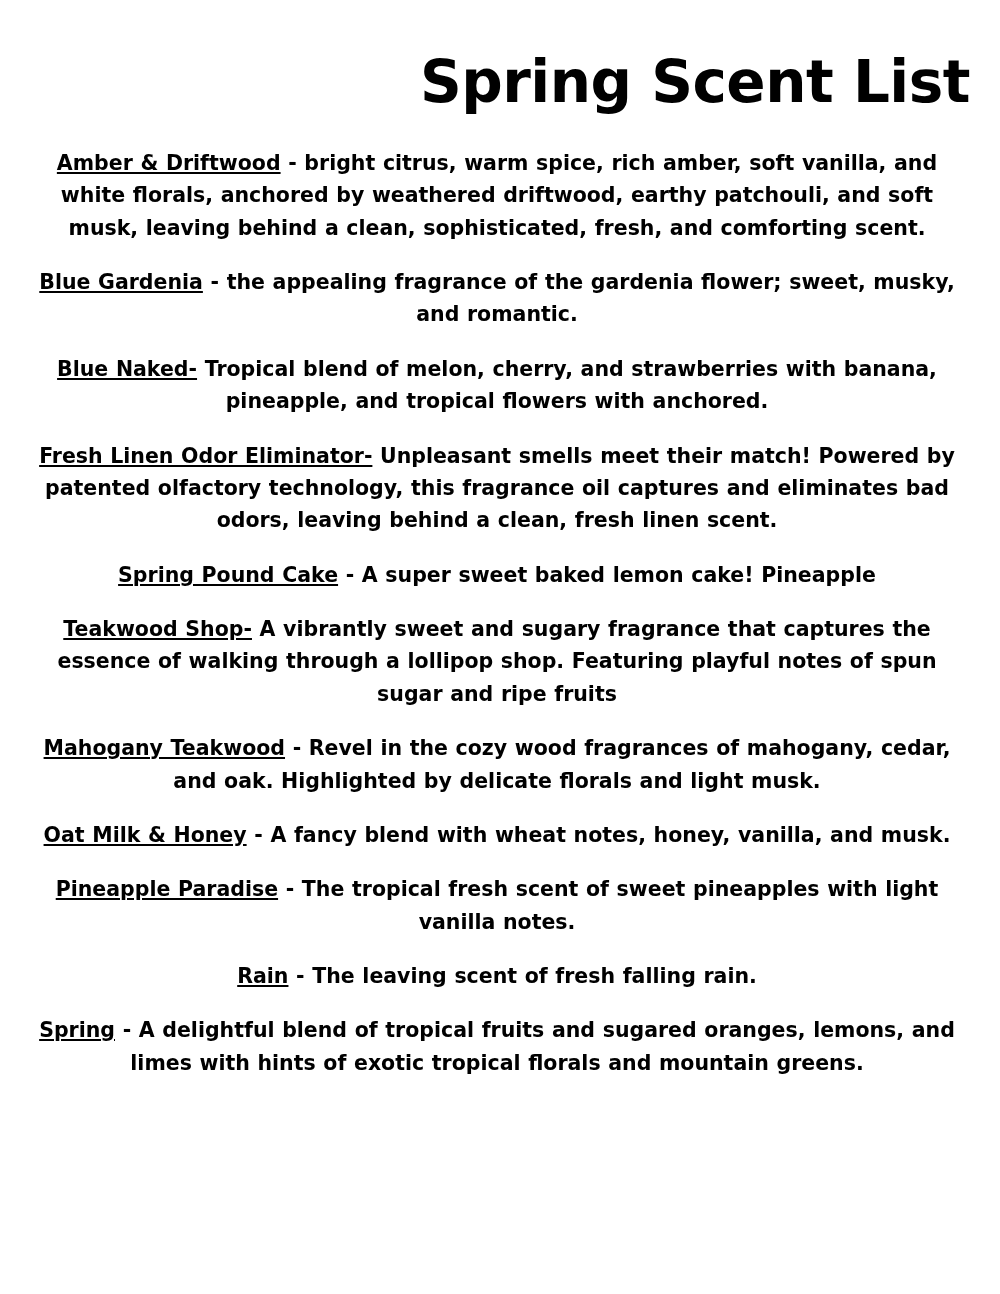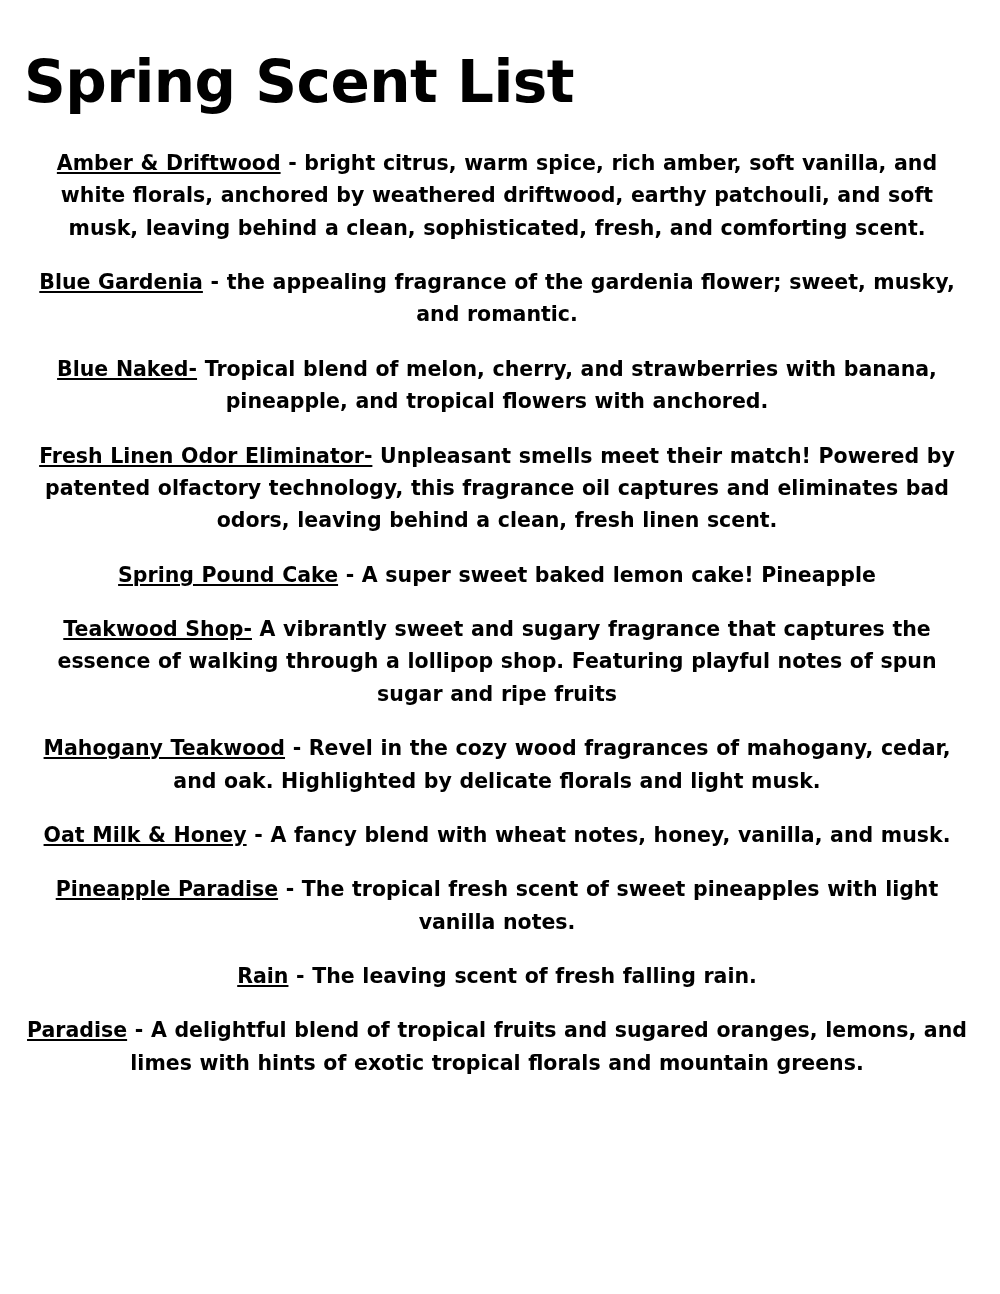--- a/index.html
+++ b/index.html
@@ -15,21 +15,21 @@
     overflow: hidden;
   }
   .page {
     width: 1000px;
     height: 1294px;
     box-sizing: border-box;
     padding: 38px 30px 0 24px;
     position: relative;
   }
   .doc-title {
-    text-align: left;
+    text-align: right;
     font-size: 58px;
     font-weight: 700;
     letter-spacing: -0.5px;
     line-height: 1.05;
     margin: 14px 0 34px 0;
     font-family: "DejaVu Sans", sans-serif;
   }
   .entries {
     display: block;
   }
@@ -92,17 +92,17 @@
 
     <p class="entry">
       <span class="name">Pineapple Paradise</span><span class="desc"> - The tropical fresh scent of sweet pineapples with light vanilla notes.</span>
     </p>
 
     <p class="entry">
       <span class="name">Rain</span><span class="desc"> - The leaving scent of fresh falling rain.</span>
     </p>
 
     <p class="entry">
-      <span class="name">Paradise</span><span class="desc"> - A delightful blend of tropical fruits and sugared oranges, lemons, and limes with hints of exotic tropical florals and mountain greens.</span>
+      <span class="name">Spring</span><span class="desc"> - A delightful blend of tropical fruits and sugared oranges, lemons, and limes with hints of exotic tropical florals and mountain greens.</span>
     </p>
 
   </div>
 </div>
 
 </body></html>

